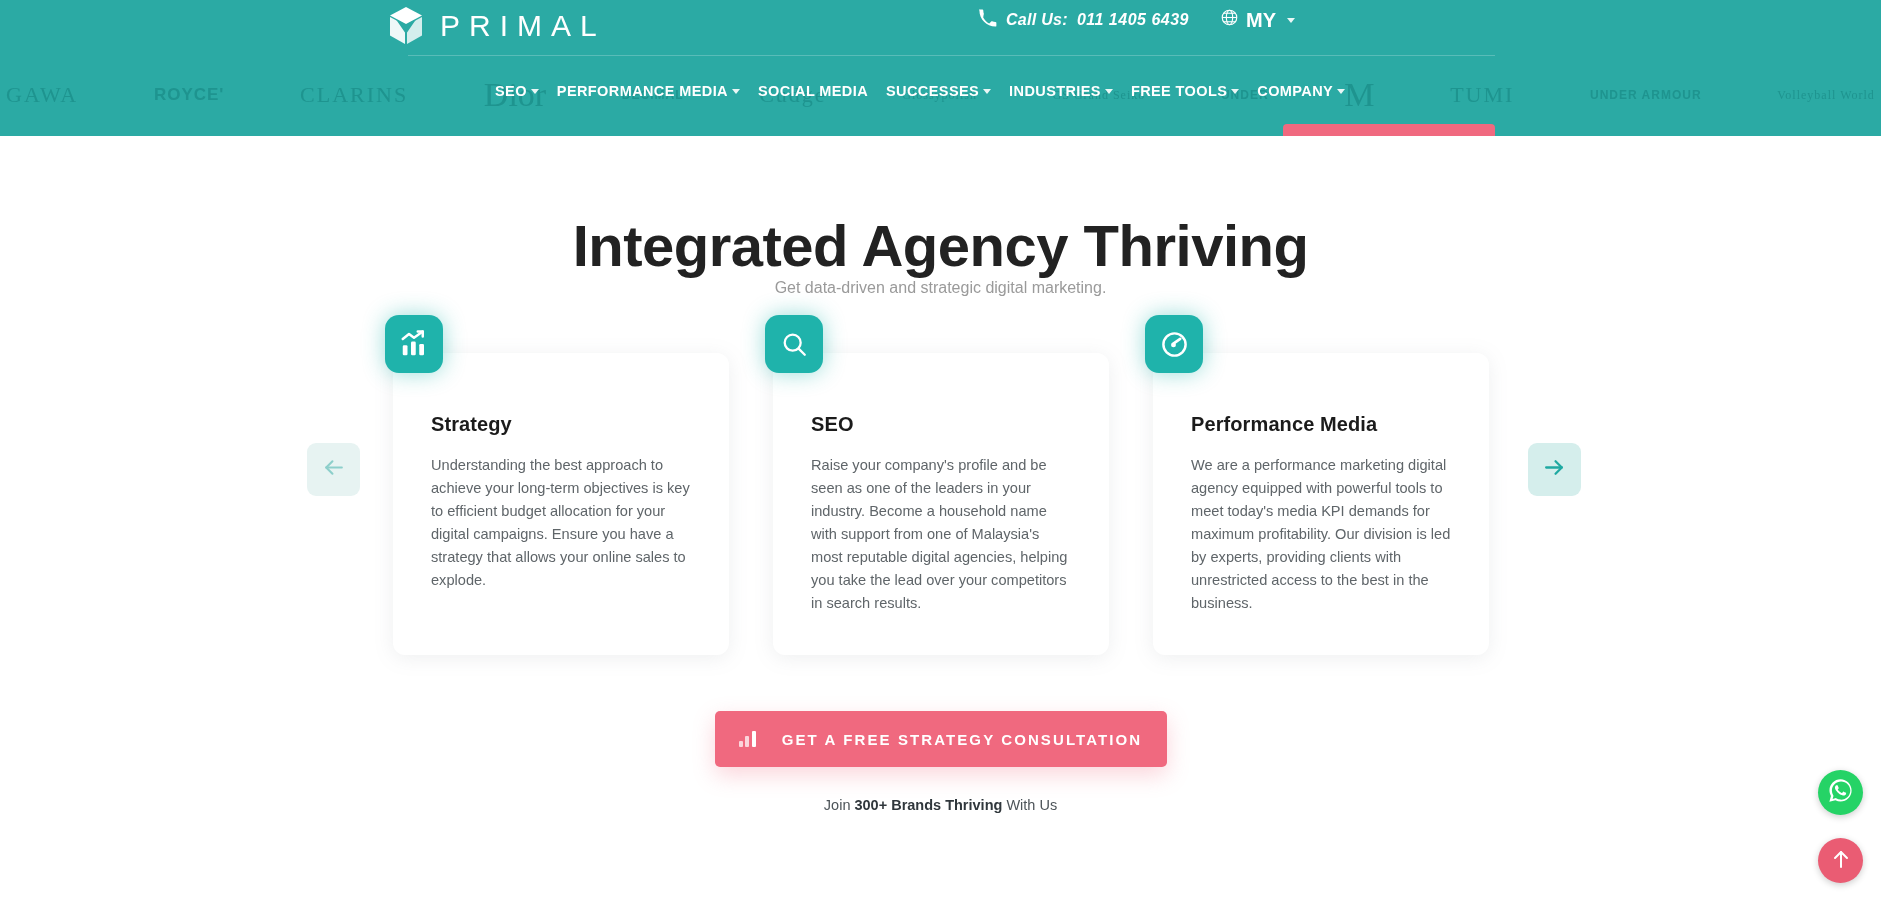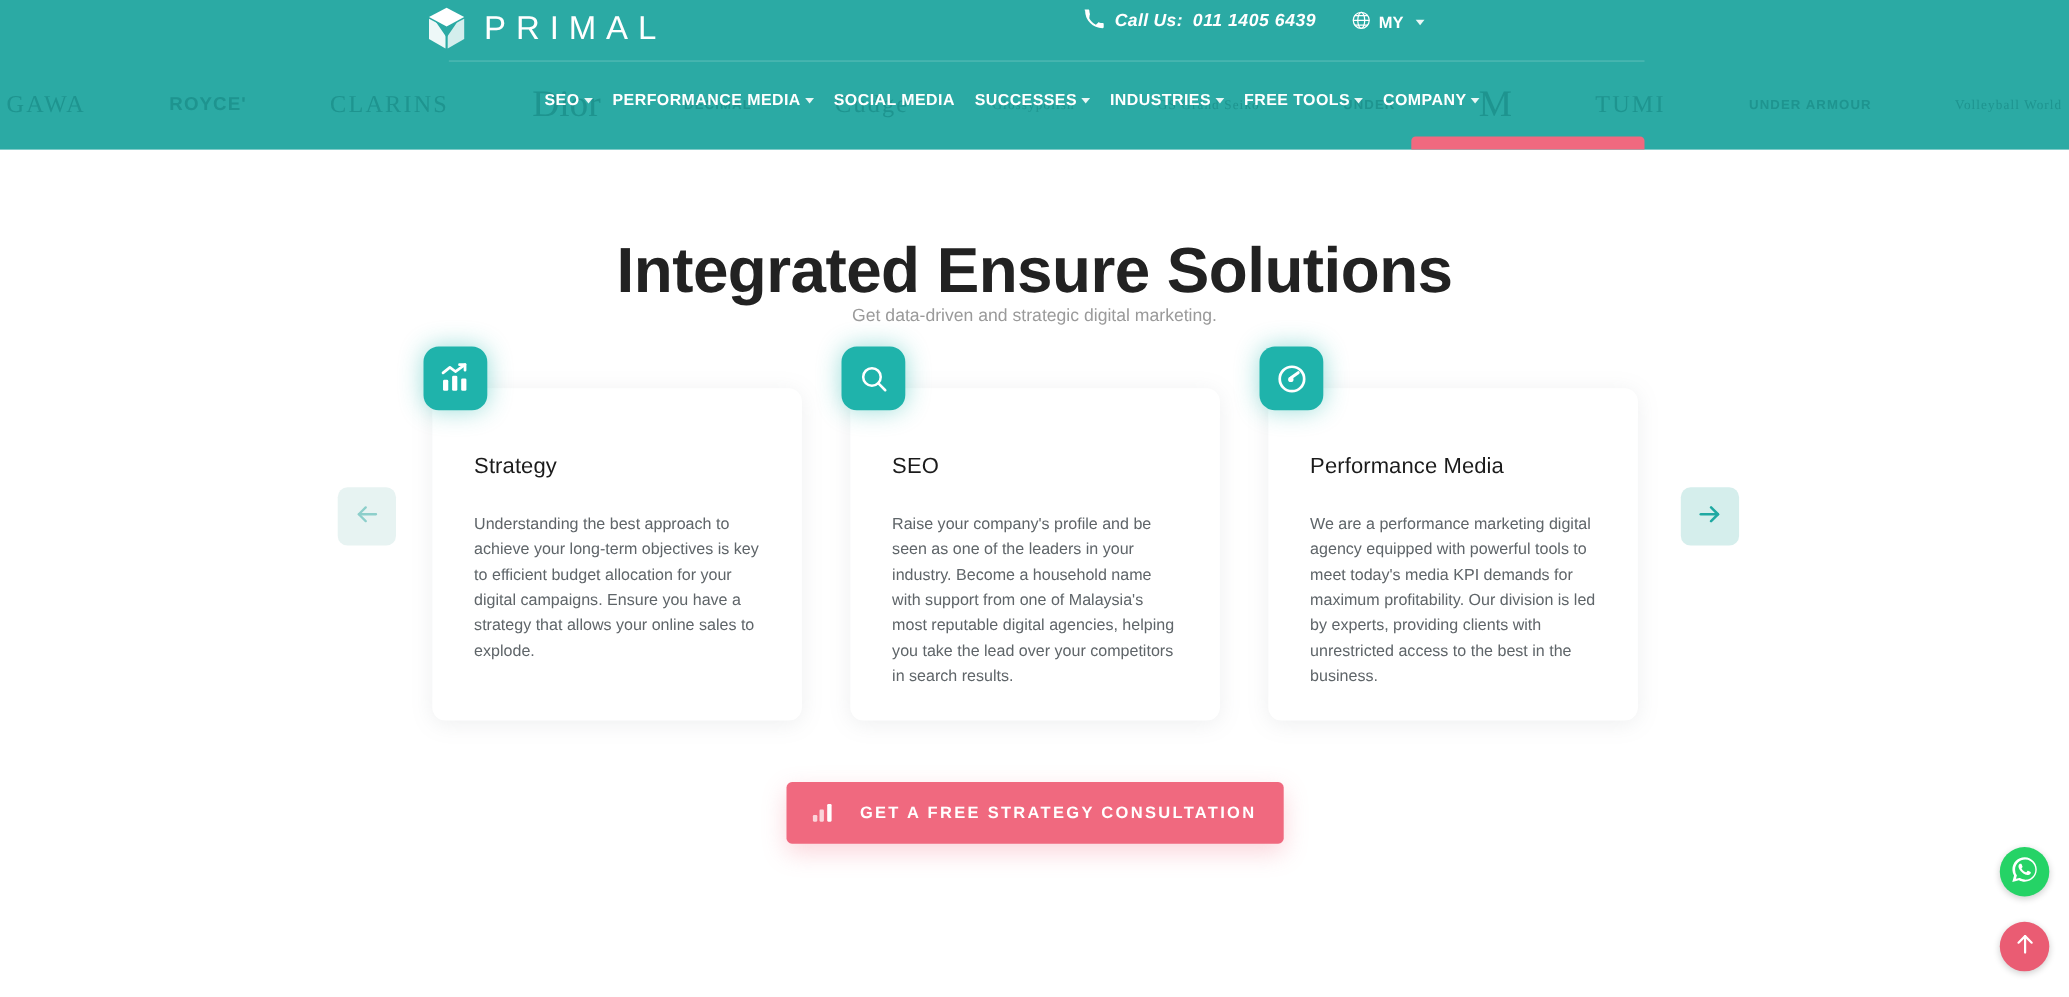--- a/index.html
+++ b/index.html
@@ -59,21 +59,21 @@
     display: flex; align-items: center; gap: 9px;
     color: #ffffff;
   }
   .callus {
     display: flex; align-items: center; gap: 9px;
     font-size: 16px; font-weight: bold; letter-spacing: 0.3px; font-style: italic;
   }
   .callus .num { letter-spacing: 0.5px; }
   .langsel {
     display: flex; align-items: center; gap: 7px;
-    margin-left: 22px; font-size: 15px; font-weight: bold;
+    margin-left: 22px; font-size: 20px; font-weight: bold;
   }
   .caret {
     display: inline-block;
     border-left: 4px solid transparent;
     border-right: 4px solid transparent;
     border-top: 5px solid currentColor;
     margin-left: 4px;
     opacity: .9;
   }
 
@@ -142,22 +142,22 @@
   }
   .card .icon {
     position: absolute; left: -8px; top: -38px;
     width: 58px; height: 58px;
     border-radius: 14px;
     background: #1fb3ab;
     display: flex; align-items: center; justify-content: center;
     box-shadow: 0 0 22px rgba(31,179,171,0.45);
   }
   .card h3 {
-    font-size: 20px; font-weight: normal; color: #1b1b1b;
-    margin-bottom: 30px; letter-spacing: 0.1px;
+    font-size: 20px; font-weight: bold; color: #1b1b1b;
+    margin-bottom: 18px; letter-spacing: 0.1px;
   }
   .card p {
     font-size: 14.6px; line-height: 23px; color: #5f6569;
   }
 
   .arrow {
     position: absolute; top: 90px;
     width: 53px; height: 53px;
     border-radius: 9px;
     display: flex; align-items: center; justify-content: center;
@@ -290,21 +290,21 @@
 
     <div class="cta-top">
       
       
     </div>
   </div>
 </div>
 
 <div class="main">
 
-  <h1 class="h1">Integrated Ensure Solutions</h1>
+  <h1 class="h1">Integrated Agency Thriving</h1>
   <div class="sub">Get data-driven and strategic digital marketing.</div>
 
   <div class="carousel">
 
     <div class="arrow prev">
       <span>
         <svg width="25" height="25" viewBox="0 0 24 24" fill="none" stroke="#8dcfcb" stroke-width="2" stroke-linecap="round" stroke-linejoin="round">
           <line x1="20" y1="12" x2="5" y2="12"></line>
             <polyline points="11,6 5,12 11,18"></polyline>
         </svg>
@@ -364,20 +364,23 @@
 
   <div class="cta-wrap">
     <div class="cta-big">
       <span class="barsicon">
           <i></i>
           <i></i>
           <i></i>
         </span>
       <span class="lbl">GET A FREE STRATEGY CONSULTATION</span>
     </div>
+    <div class="joinline">
+      <span>Join </span><b>300+ Brands Thriving</b><span> With Us</span>
+    </div>
   </div>
 </div>
 
 <div class="fab whatsapp">
   <span>
     <svg width="27" height="27" viewBox="0 0 24 24" fill="#ffffff">
       <path d="M12.04 2C6.6 2 2.2 6.4 2.2 11.84c0 1.74.46 3.44 1.32 4.94L2.1 22l5.36-1.4c1.45.79 3.08 1.21 4.58 1.21 5.44 0 9.84-4.4 9.84-9.84S17.48 2 12.04 2zm0 17.98c-1.36 0-2.7-.37-3.87-1.06l-.28-.16-2.86.75.76-2.79-.18-.29a8.15 8.15 0 01-1.25-4.36c0-4.5 3.67-8.16 8.18-8.16s8.17 3.66 8.17 8.16-3.66 8.16-8.17 8.16zm4.5-6.12c-.25-.12-1.46-.72-1.69-.8-.22-.09-.39-.12-.55.12-.16.24-.63.8-.77.96-.14.17-.28.18-.53.06-.25-.12-1.04-.38-1.98-1.22-.73-.65-1.23-1.46-1.37-1.7-.14-.25-.01-.38.11-.5.11-.11.25-.29.37-.43.12-.15.16-.25.25-.41.08-.17.04-.31-.02-.43-.06-.12-.55-1.33-.76-1.82-.2-.48-.4-.41-.55-.42h-.47c-.16 0-.43.06-.65.3-.22.25-.85.83-.85 2.02s.88 2.35 1 2.51c.12.17 1.72 2.63 4.17 3.69.58.25 1.04.4 1.39.51.59.19 1.12.16 1.54.1.47-.07 1.46-.6 1.66-1.17.21-.58.21-1.07.15-1.17-.06-.11-.22-.17-.47-.29z"></path>
     </svg>
   </span>
 </div>

